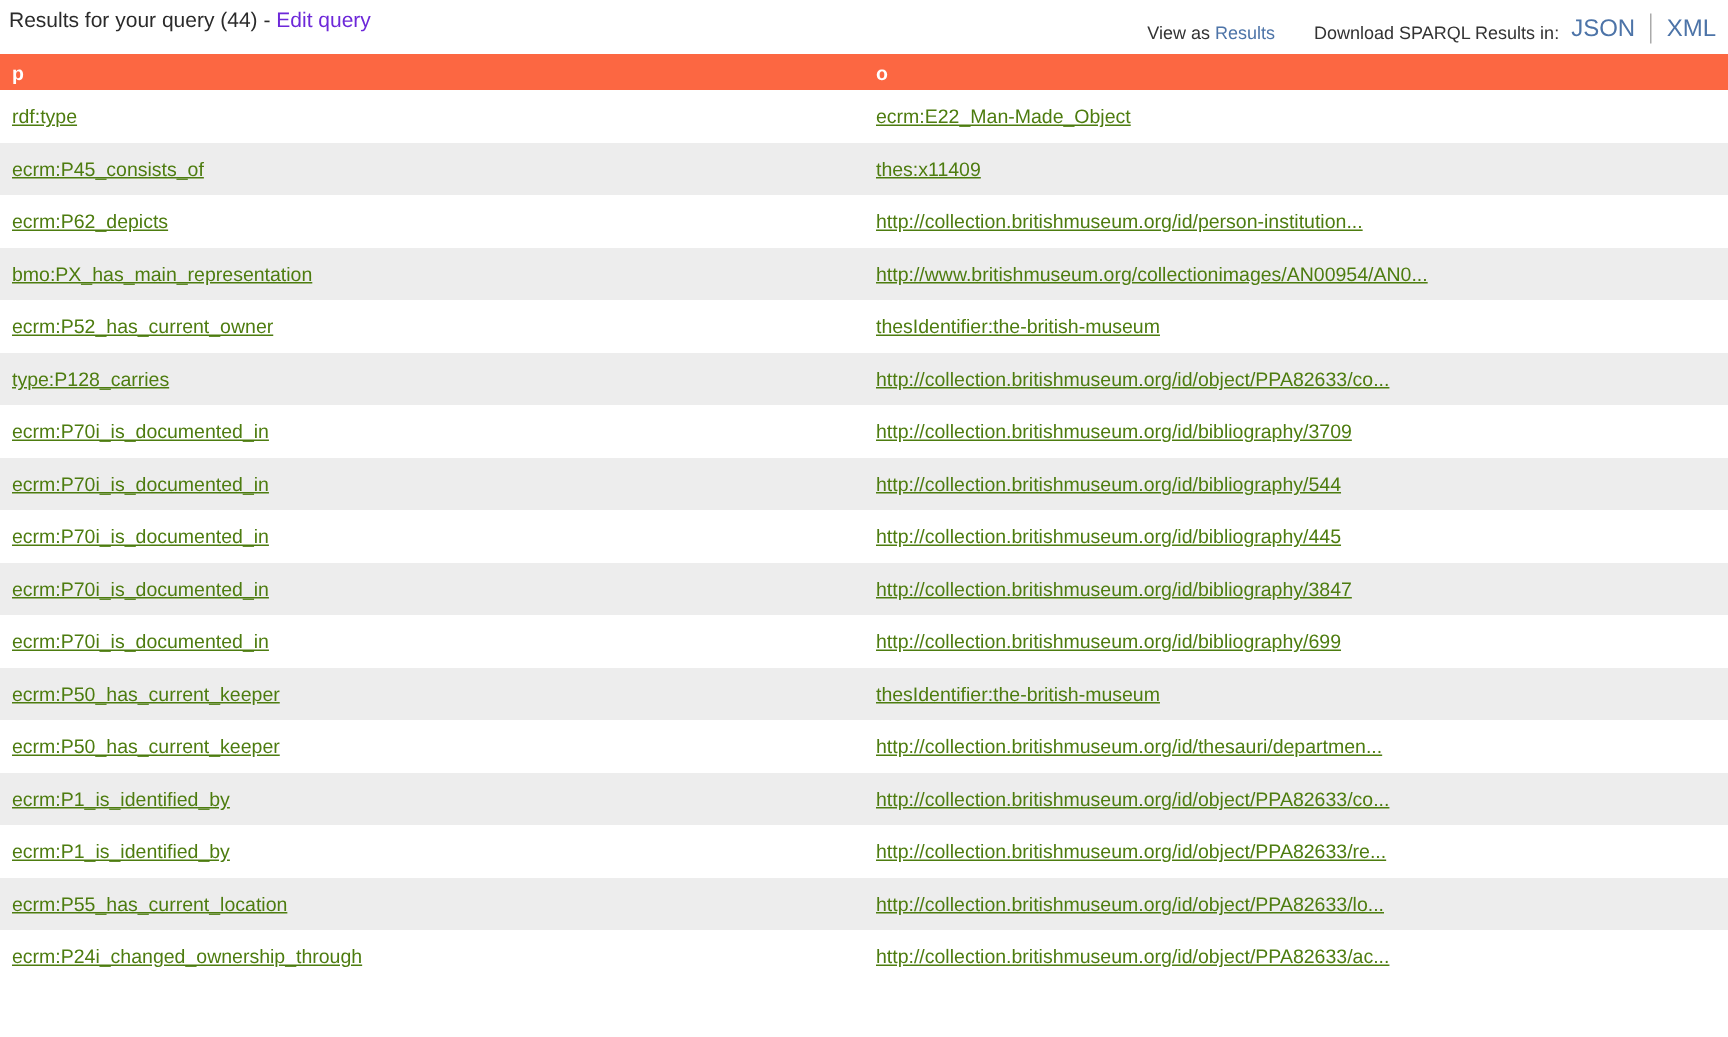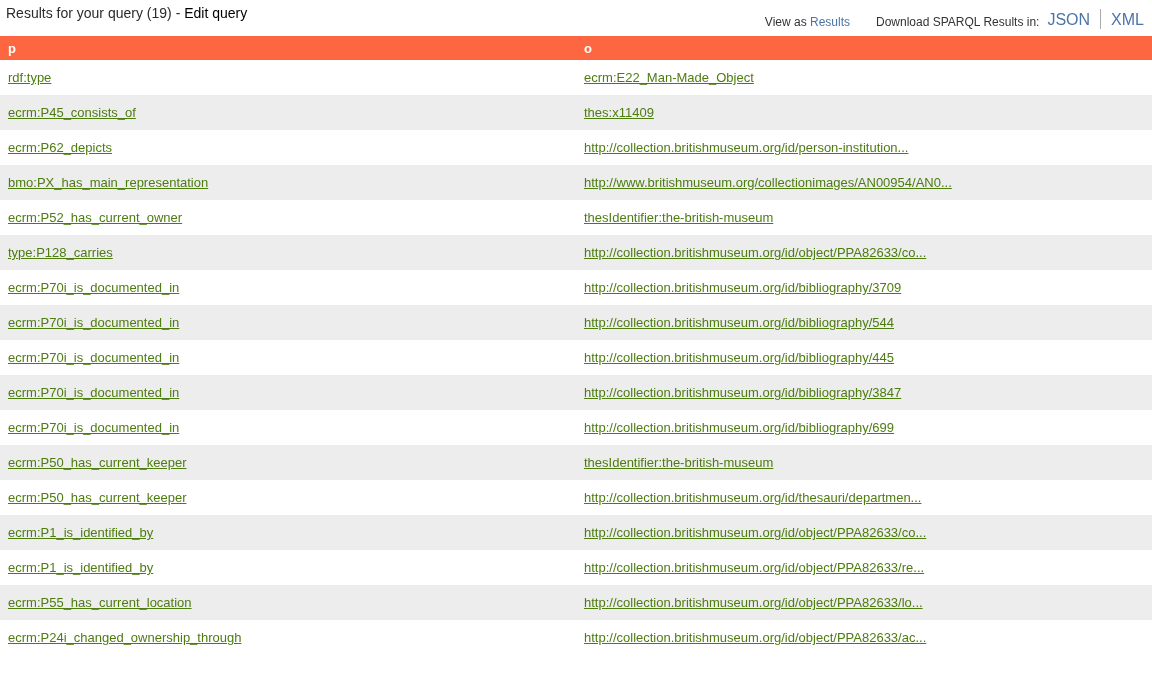--- a/index.html
+++ b/index.html
@@ -23,21 +23,21 @@
     justify-content: space-between;
     align-items: flex-start;
     padding: 5px 8px 0 6px;
   }
   .title-area {
     font-size: 14px;
     color: #2b2b2b;
     white-space: nowrap;
   }
   .title-area a {
-    color: #000000;
+    color: #6d28d9;
     text-decoration: none;
     cursor: pointer;
   }
   .top-right {
     display: flex;
     align-items: baseline;
     font-size: 12px;
     color: #333333;
     white-space: nowrap;
     padding-top: 4px;
@@ -96,21 +96,21 @@
     margin-left: -10px;
   }
 </style>
 </head>
 <body>
 
 <div class="page">
 
   <div class="topbar">
     <div class="title-area">
-      <span>Results for your query (19)</span>
+      <span>Results for your query (44)</span>
       <span> <span>-</span> </span>
       <a>Edit query</a>
     </div>
     <div class="top-right">
       <span class="view-as-group">
         <span>View as</span>
         <a>Results</a>
       </span>
       <span class="download-group">
         <span class="download-label">Download SPARQL Results in:</span>

